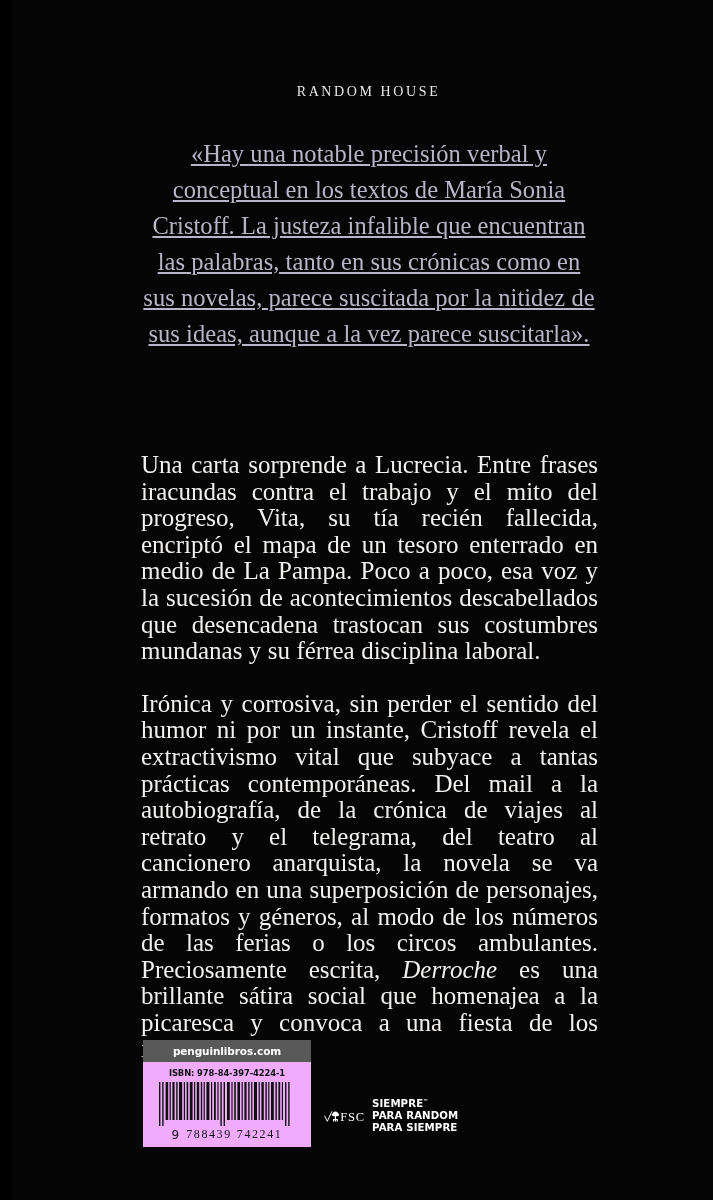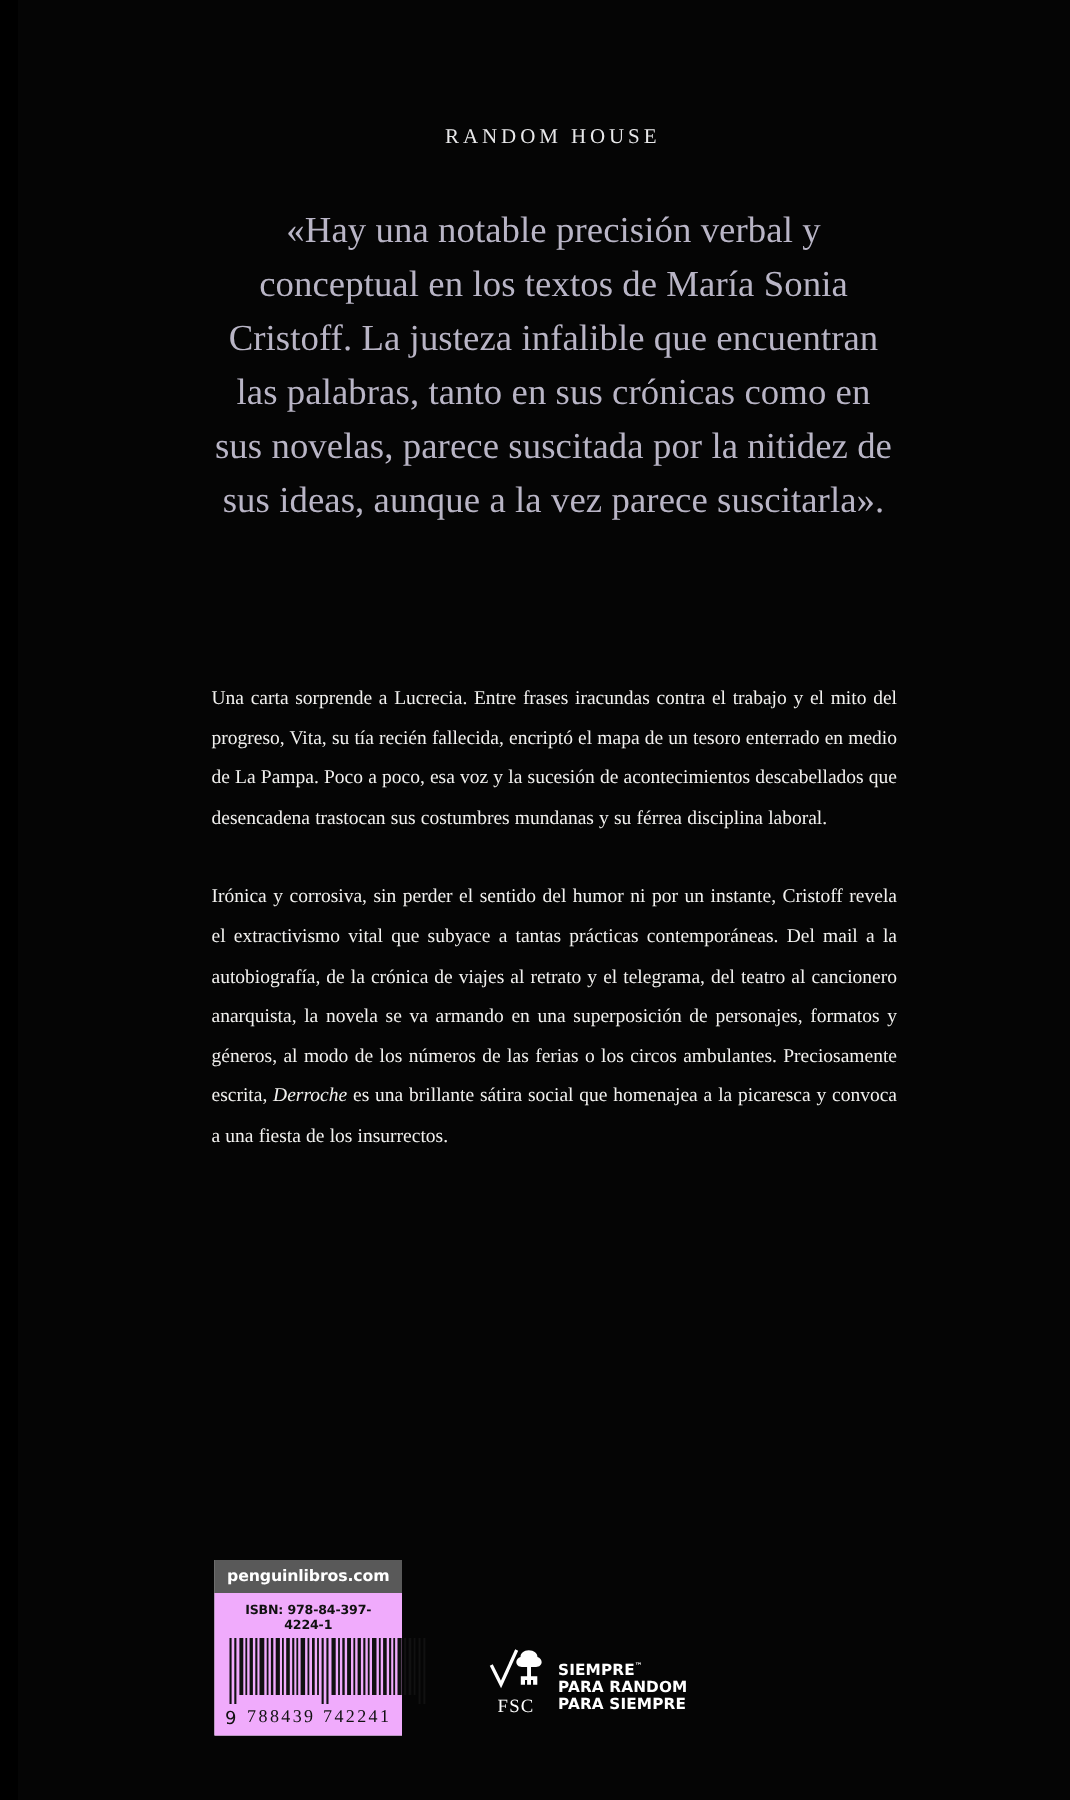--- a/index.html
+++ b/index.html
@@ -45,20 +45,21 @@
     width: 458px;
     text-align: center;
   }
   .quote-text {
     font-family: "Liberation Serif", serif;
     font-size: 24.5px;
     line-height: 36px;
     color: #b9b5c6;
     letter-spacing: 0.05px;
     margin: 0;
+    text-decoration: underline;
   }
   .quote-attrib {
     font-family: "Liberation Serif", serif;
     font-size: 22px;
     line-height: 32px;
     color: #d9d7e0;
     margin: 4px 0 0 0;
   }
   .quote-attrib .work {
     font-style: italic;
@@ -66,39 +67,39 @@
 
   
   .body-copy {
     position: absolute;
     top: 452px;
     left: 129px;
     width: 457px;
   }
   .body-par {
     font-family: "Liberation Serif", serif;
-    font-size: 13px;
+    font-size: 25px;
     line-height: 26.6px;
     color: #f2f1ef;
     text-align: justify;
     -webkit-hyphens: auto;
     hyphens: auto;
     margin: 0 0 26px 0;
     letter-spacing: 0.0px;
     word-spacing: 0.2px;
   }
   .body-par:last-child { margin-bottom: 0; }
   .body-par .title-italic { font-style: italic; }
 
   
   .barcode-block {
     position: absolute;
     left: 131px;
     top: 1040px;
-    width: 125px;
+    width: 168px;
     background: #ffffff;
   }
   .barcode-url-bar {
     background: #595959;
     height: 22px;
     display: flex;
     align-items: center;
     justify-content: center;
   }
   .barcode-url-bar span {
@@ -153,21 +154,20 @@
   .fsc {
     position: absolute;
     left: 311px;
     top: 1096px;
     display: flex;
     align-items: flex-end;
     gap: 7px;
   }
   .fsc-mark {
     display: flex;
-    flex-direction: column;
     align-items: center;
     width: 42px;
     justify-content: flex-end;
   }
   .fsc-mark svg { display: block; }
   .fsc-abbr {
     font-family: "Liberation Serif", serif;
     font-size: 12.5px;
     color: #ffffff;
     letter-spacing: 0.8px;

